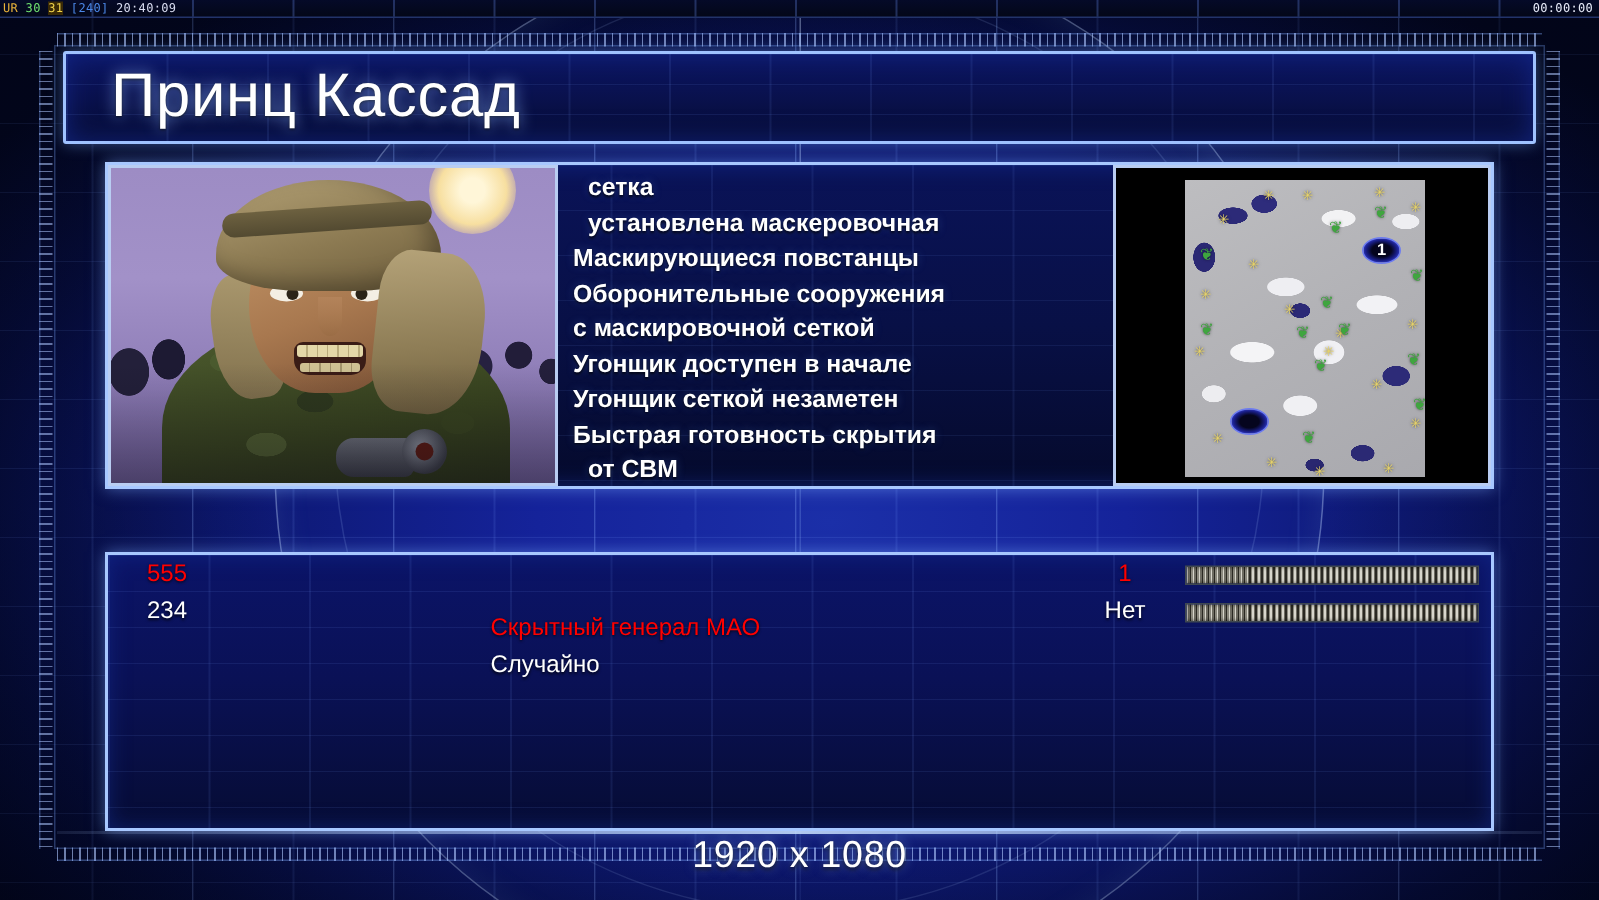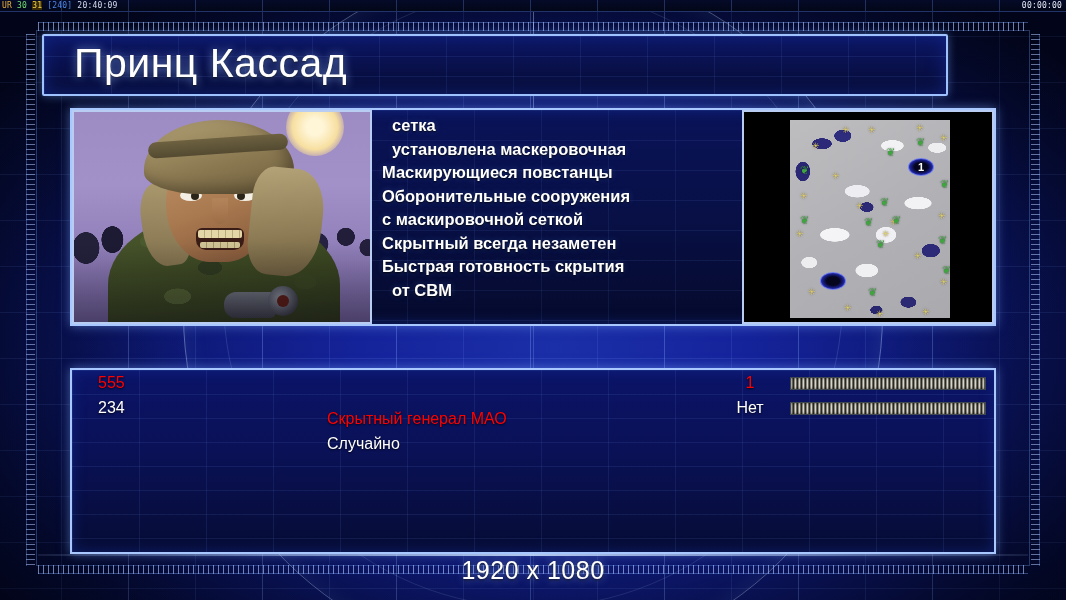--- a/index.html
+++ b/index.html
@@ -125,21 +125,21 @@
   }
 
   
   .window{
     position:absolute; left:42px; top:34px; width:982px; height:520px;
     z-index:20;
   }
 
   
   .titlebar{
-    position:absolute; left:0; top:0; width:906px; height:62px;
+    position:absolute; left:0; top:0; width:982px; height:62px;
     border:2px solid #9fc2ff;
     border-radius:2px;
     background:linear-gradient(180deg,#0b1560 0%, #0a1252 40%, #060c34 100%);
     box-shadow:0 0 10px rgba(120,170,255,.45), inset 0 0 18px rgba(20,40,140,.8);
     overflow:hidden;
   }
   .titlebar .tgrid{
     position:absolute; inset:0;
     background-image:
       linear-gradient(rgba(120,160,255,.10) 1px, transparent 1px),
@@ -466,21 +466,22 @@
         </div>
         <div class="portrait-shade"></div>
       </div>
 
       <div class="descwrap">
           <div class="desc-line ind">сетка</div>
           <div class="desc-line ind">установлена маскеровочная</div>
           <div class="desc-line">Маскирующиеся повстанцы</div>
           <div class="desc-line">Оборонительные сооружения</div>
           <div class="desc-line"> с маскировочной сеткой</div>
-          <div class="desc-line">Скрытный всегда незаметен</div>
+          <div class="desc-line">Угонщик доступен в начале</div>
+          <div class="desc-line">Угонщик сеткой незаметен</div>
           <div class="desc-line">Быстрая готовность скрытия</div>
           <div class="desc-line ind">от СВМ</div>
         </div>
 
       <div class="mapbox">
         <div class="map-img">
             <div class="mk star" style="left: 22px; top: 22px;">✳</div>
             <div class="mk star" style="left: 52px; top: 6px;">✳</div>
             <div class="mk star" style="left: 78px; top: 6px;">✳</div>
             <div class="mk star" style="left: 126px; top: 4px;">✳</div>

